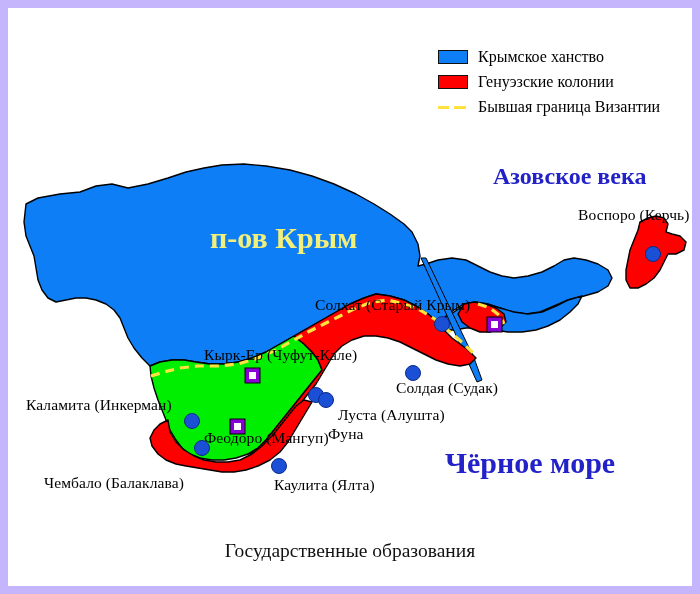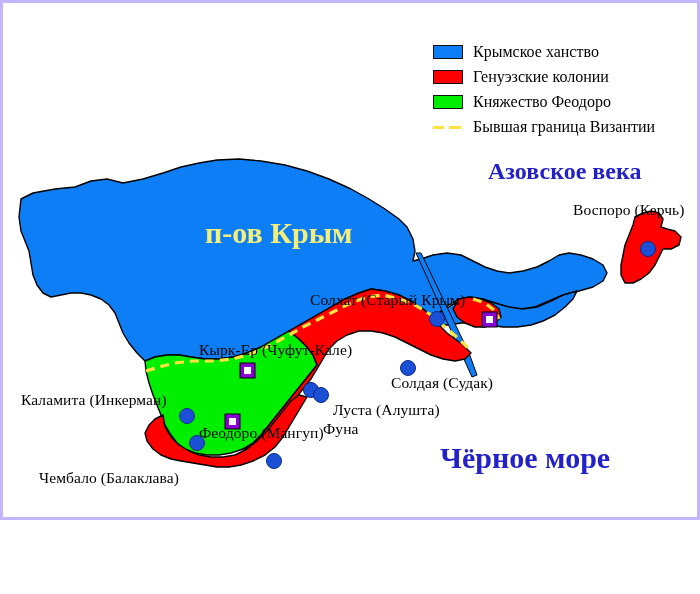--- a/index.html
+++ b/index.html
@@ -1,18 +1,18 @@
 <!DOCTYPE html>
 <html><head>
 <meta charset="utf-8">
 <style>
   html,body{margin:0;padding:0;background:#ffffff;}
   body{width:700px;height:594px;font-family:"Liberation Serif",serif;}
-  #frame{position:relative;width:700px;height:520px;background:#fff;box-sizing:border-box;
-         border:3px solid #c4b5fd;overflow:hidden;}
+  #frame{position:relative;width:700px;height:594px;background:#fff;box-sizing:border-box;
+         border:8px solid #c4b5fd;overflow:hidden;}
   #map{position:absolute;left:0;top:0;width:694px;height:588px;}
   .lbl{position:absolute;white-space:nowrap;font-family:"Liberation Serif",serif;}
 
   
   .city{color:#000;font-size:15.5px;letter-spacing:.1px;}
   
   .sea{color:#2222c8;font-weight:bold;}
   #sea-azov{font-size:24px;}
   #sea-black{font-size:30px;margin-top:12px;}
   
@@ -148,24 +148,20 @@
   <div id="legend">
     <div class="leg-row">
       <span class="sw" style="background:#0d7ef5"></span>
       <span class="leg-txt">Крымское ханство</span>
     </div>
     <div class="leg-row">
       <span class="sw" style="background:#ff0000"></span>
       <span class="leg-txt">Генуэзские колонии</span>
     </div>
     <div class="leg-row">
-      <span class="sw" style="background:#00ee00"></span>
-      <span class="leg-txt">Княжество Феодоро</span>
-    </div>
-    <div class="leg-row">
       <span class="sw-dash">
           <i class="a"></i>
           <i class="b"></i>
         </span>
       <span class="leg-txt">Бывшая граница Византии</span>
     </div>
   </div>
 
   <div class="lbl sea" id="sea-azov" style="left:485px;top:155px;">Азовское века</div>
   <div class="lbl sea" id="sea-black" style="left:437px;top:426px;">Чёрное море</div>
@@ -173,17 +169,19 @@
 
   <div class="lbl city" style="left:307px;top:288px;">Солхат (Старый Крым)</div>
   <div class="lbl city" style="left:570px;top:198px;">Воспоро (Керчь)</div>
   <div class="lbl city" style="left:196px;top:338px;">Кырк-Ер (Чуфут-Кале)</div>
   <div class="lbl city" style="left:388px;top:371px;">Солдая (Судак)</div>
   <div class="lbl city" style="left:320px;top:378px;margin-top:39px;">Фуна</div>
   <div class="lbl city" style="left:330px;top:398px;">Луста (Алушта)</div>
   <div class="lbl city" style="left:18px;top:388px;">Каламита (Инкерман)</div>
   <div class="lbl city" style="left:196px;top:421px;">Феодоро (Мангуп)</div>
   <div class="lbl city" style="left:36px;top:450px;margin-top:16px;">Чембало (Балаклава)</div>
+  <div class="lbl city" style="left:266px;top:468px;">Каулита (Ялта)</div>
 
   <div id="caption">
+    <div>Государственные образования</div>
   </div>
 
 </div>
 
 </body></html>

